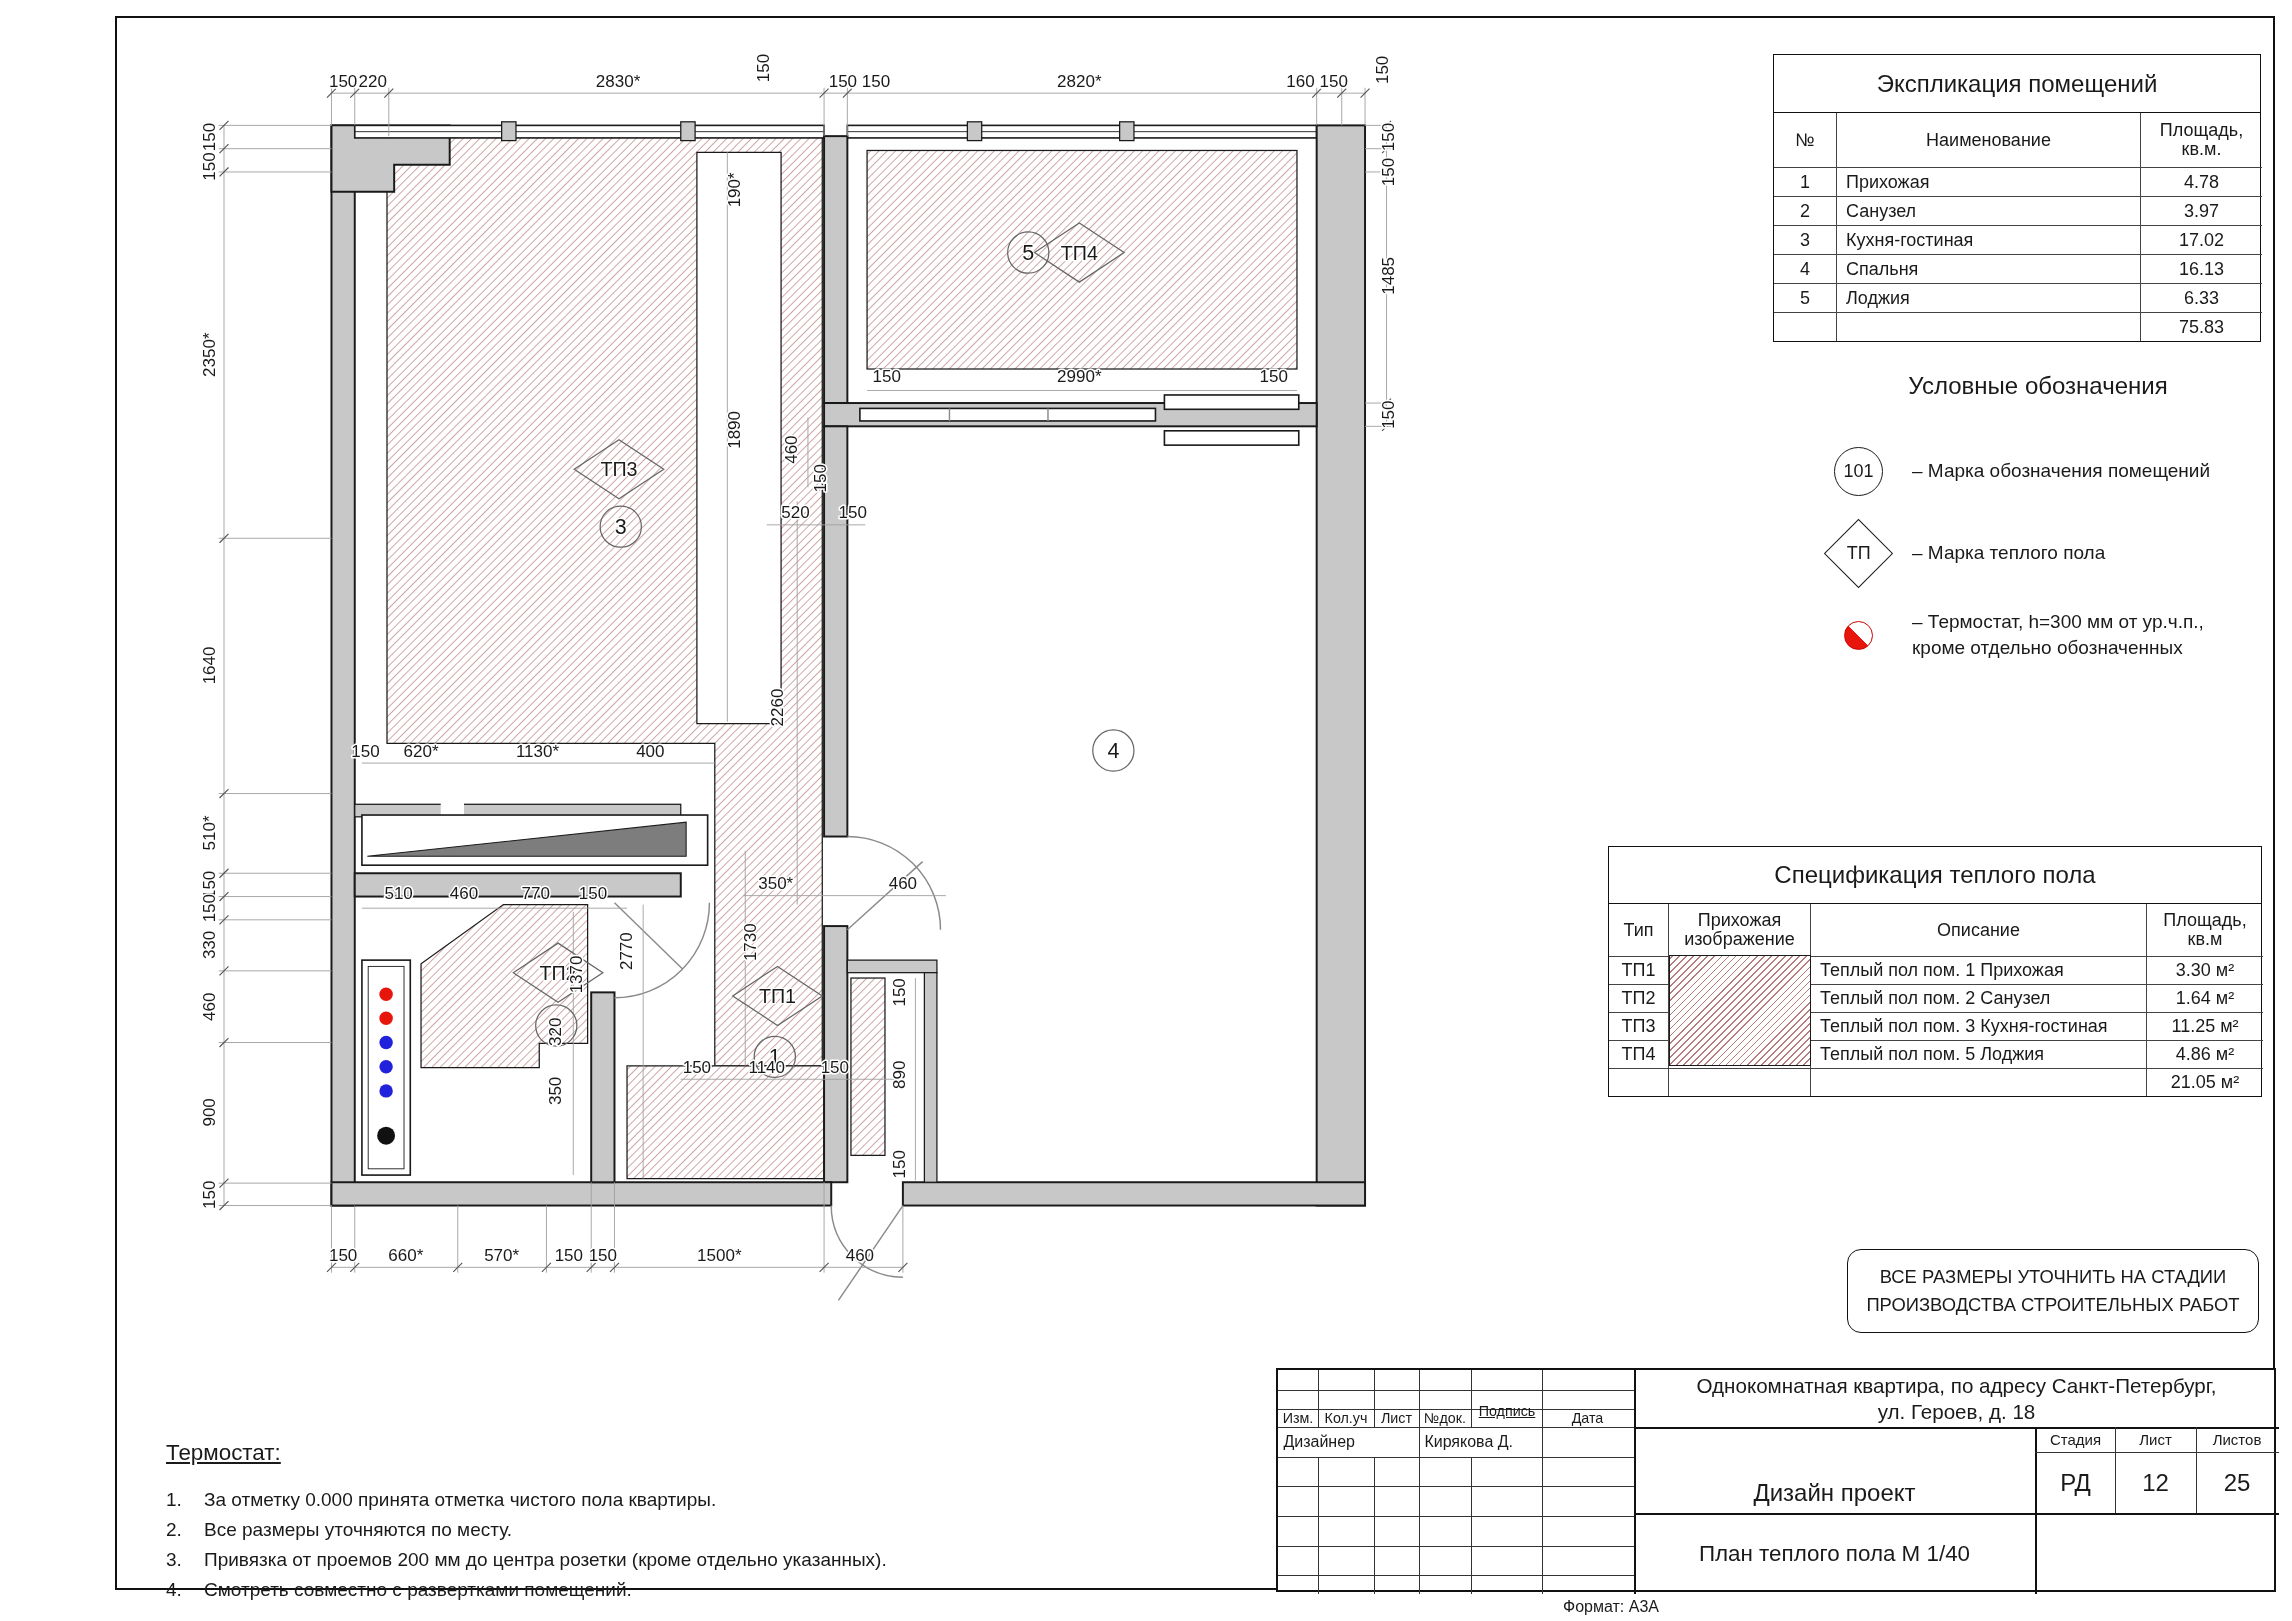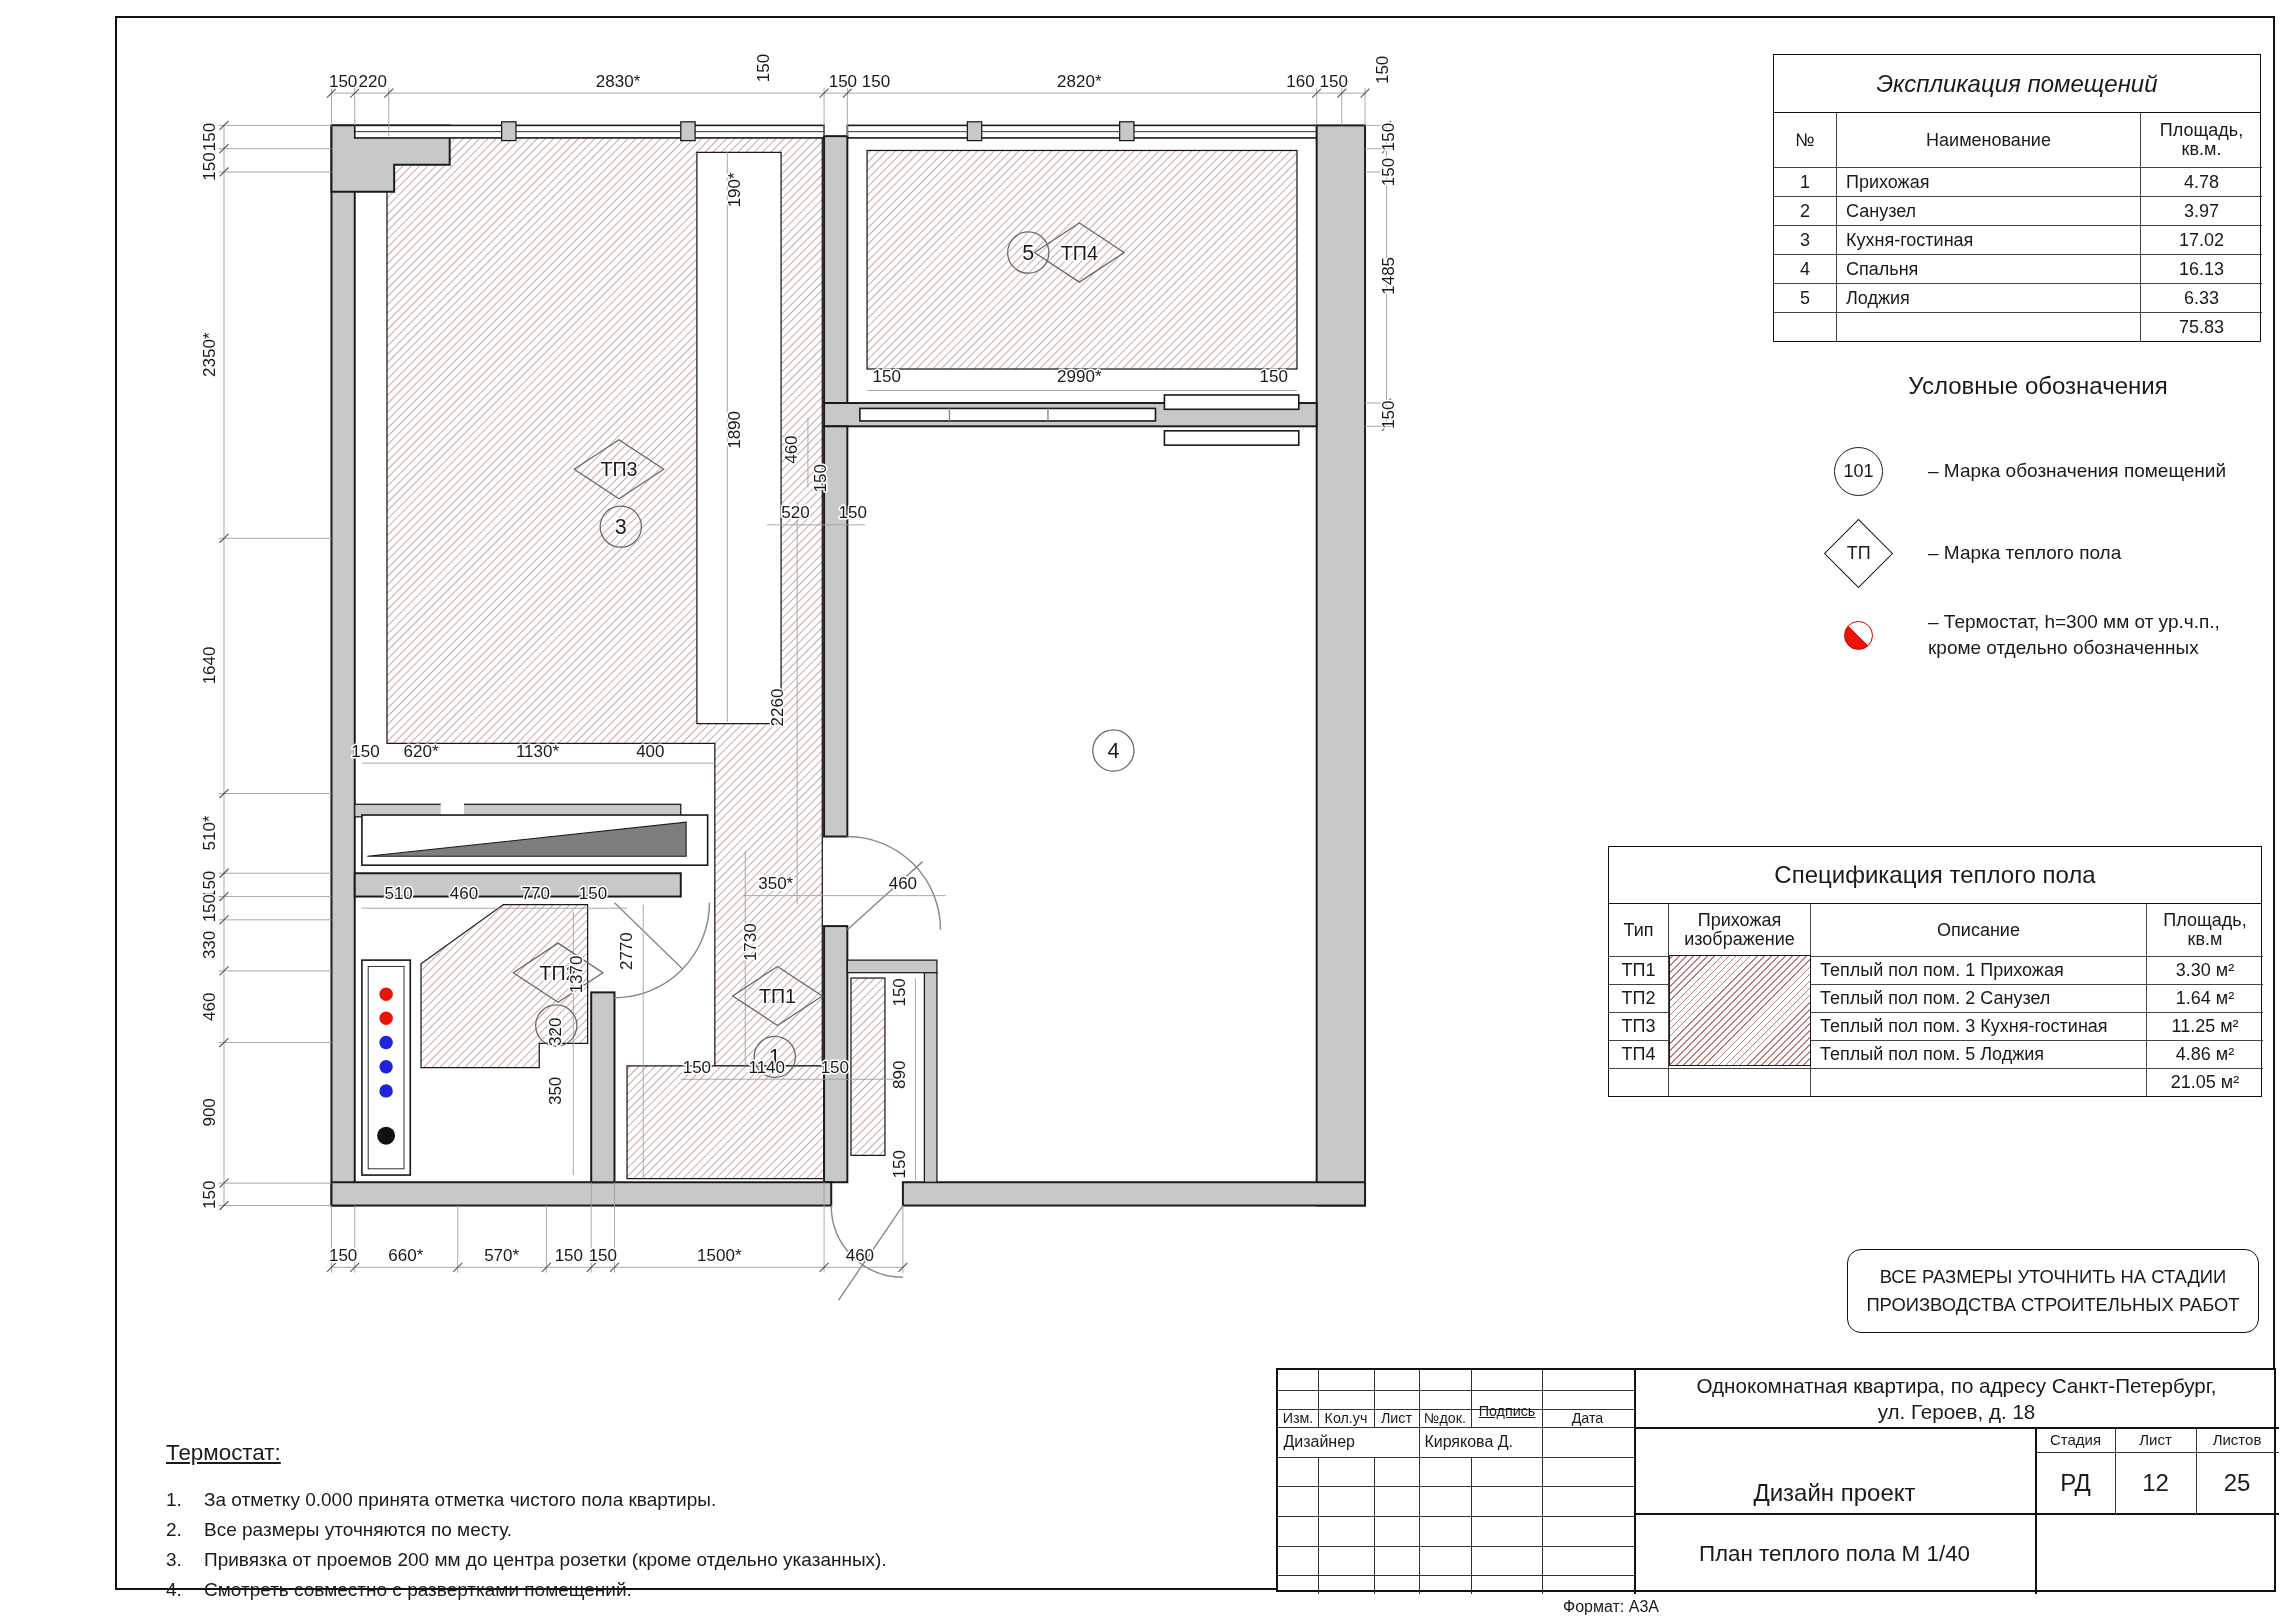--- a/index.html
+++ b/index.html
@@ -16,21 +16,21 @@
   .t-title{border-bottom:1.3px solid #111;font-size:24px;display:flex;align-items:center;justify-content:center;}
   .t-row{display:grid;box-sizing:border-box;}
   .t-cell{border-right:0.9px solid #444;border-top:0.9px solid #444;display:flex;align-items:center;justify-content:center;
           font-size:18px;box-sizing:border-box;line-height:1.05;}
   .t-cell:last-child{border-right:none;}
   .t-cell.left{justify-content:flex-start;padding-left:9px;}
   .t-cell.hdr{flex-direction:column;}
   .t-cell.noborder-t{border-top:none;}
   
   .legend-title{font-size:24px;text-align:center;margin-bottom:30px;}
-  .legend-row{display:flex;align-items:center;gap:16px;}
+  .legend-row{display:flex;align-items:center;}
   .legend-sym{width:107px;display:flex;justify-content:center;flex:0 0 107px;}
   .legend-lab{font-size:19px;line-height:1.35;}
   .sym-circle{width:47px;height:47px;border:1.4px solid #1a1a1a;border-radius:50%;
               display:flex;align-items:center;justify-content:center;font-size:18px;}
   .sym-diamond{width:47px;height:47px;border:1.4px solid #1a1a1a;transform:rotate(45deg);
                display:flex;align-items:center;justify-content:center;}
   .sym-diamond span{transform:rotate(-45deg);font-size:18px;}
   .sym-thermo{width:27px;height:27px;border-radius:50%;border:0.9px solid #c00;
               background:linear-gradient(45deg,#e8150d 50%,#ffffff 50%);}
   .sym-vent{width:82px;height:25px;border:1.4px solid #1a1a1a;background:#fff;}
@@ -236,21 +236,21 @@
         <text class="dim" transform="translate(844 1052) rotate(-90)">1730</text>
         <text class="dim" transform="translate(866 993) rotate(0)">350*</text>
         <text class="dim" transform="translate(1008 993) rotate(0)">460</text>
         <text class="dim" transform="translate(1010 1108) rotate(-90)">150</text>
         <text class="dim" transform="translate(1010 1200) rotate(-90)">890</text>
         <text class="dim" transform="translate(1010 1300) rotate(-90)">150</text>
       </g>
   </svg>
 
   <div class="panel dwg-table" style="left:1773px;top:54px;width:488px;">
-    <div class="t-title" style="height:57px;font-style:italic;">Экспликация помещений</div>
+    <div class="t-title" style="height:57px;">Экспликация помещений</div>
     <div class="t-row" style="grid-template-columns:63px 304px 121px;height:54px;">
       <div class="t-cell hdr noborder-t">№</div>
       <div class="t-cell hdr noborder-t">Наименование</div>
       <div class="t-cell hdr noborder-t">
         <span>Площадь,</span>
           <span>кв.м.</span>
       </div>
     </div>
     <div class="t-row" style="grid-template-columns:63px 304px 121px;height:29px;">
       <div class="t-cell">1</div>

